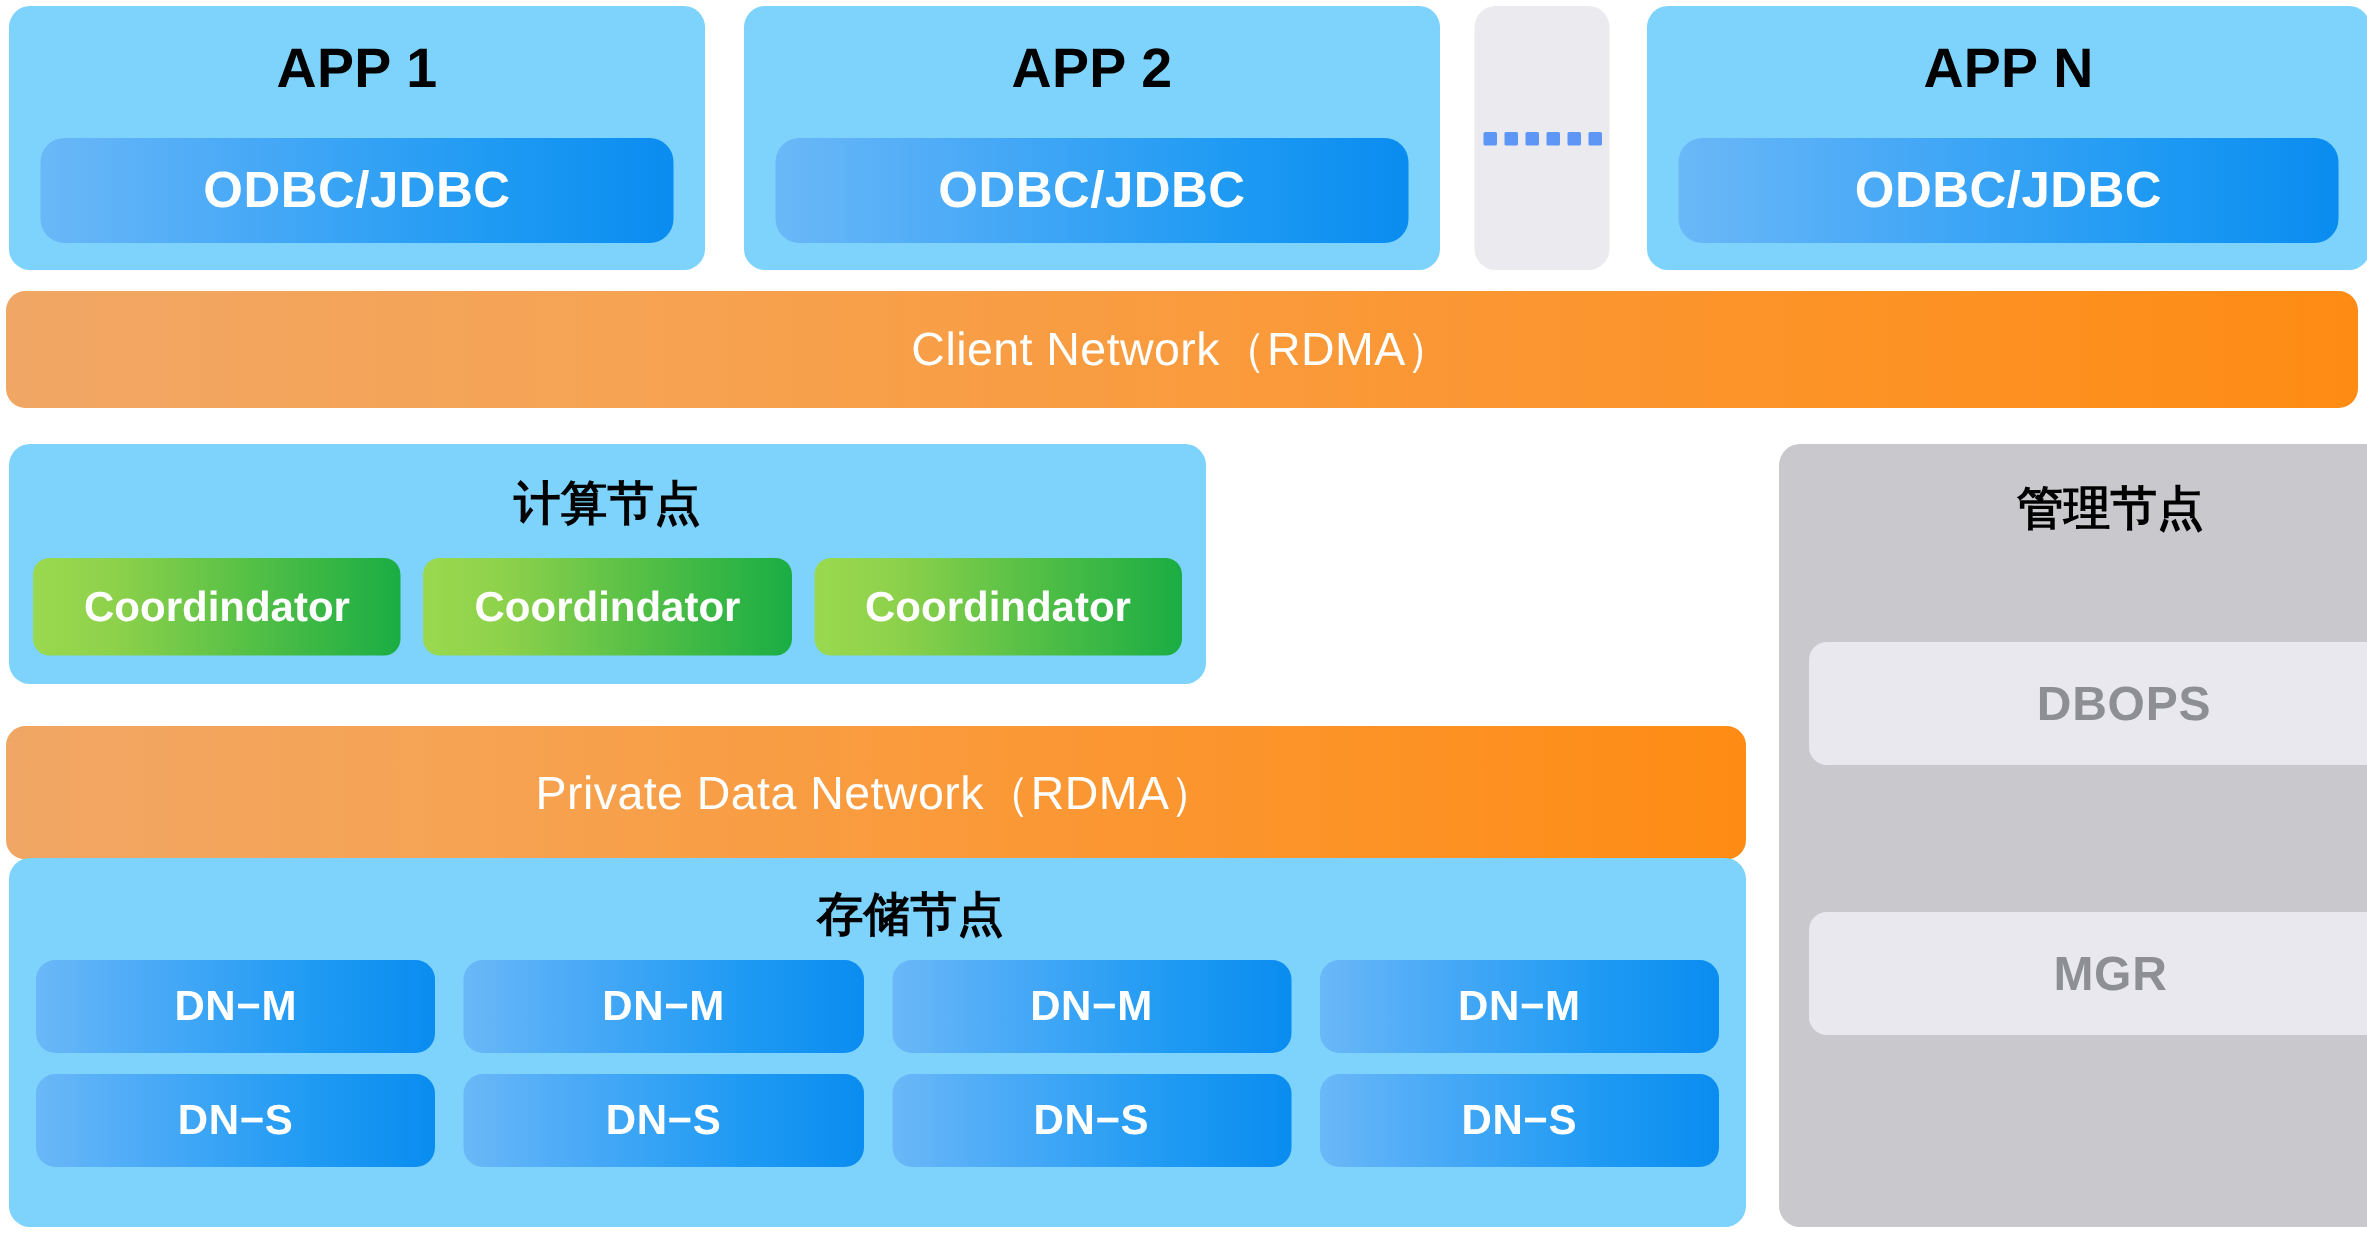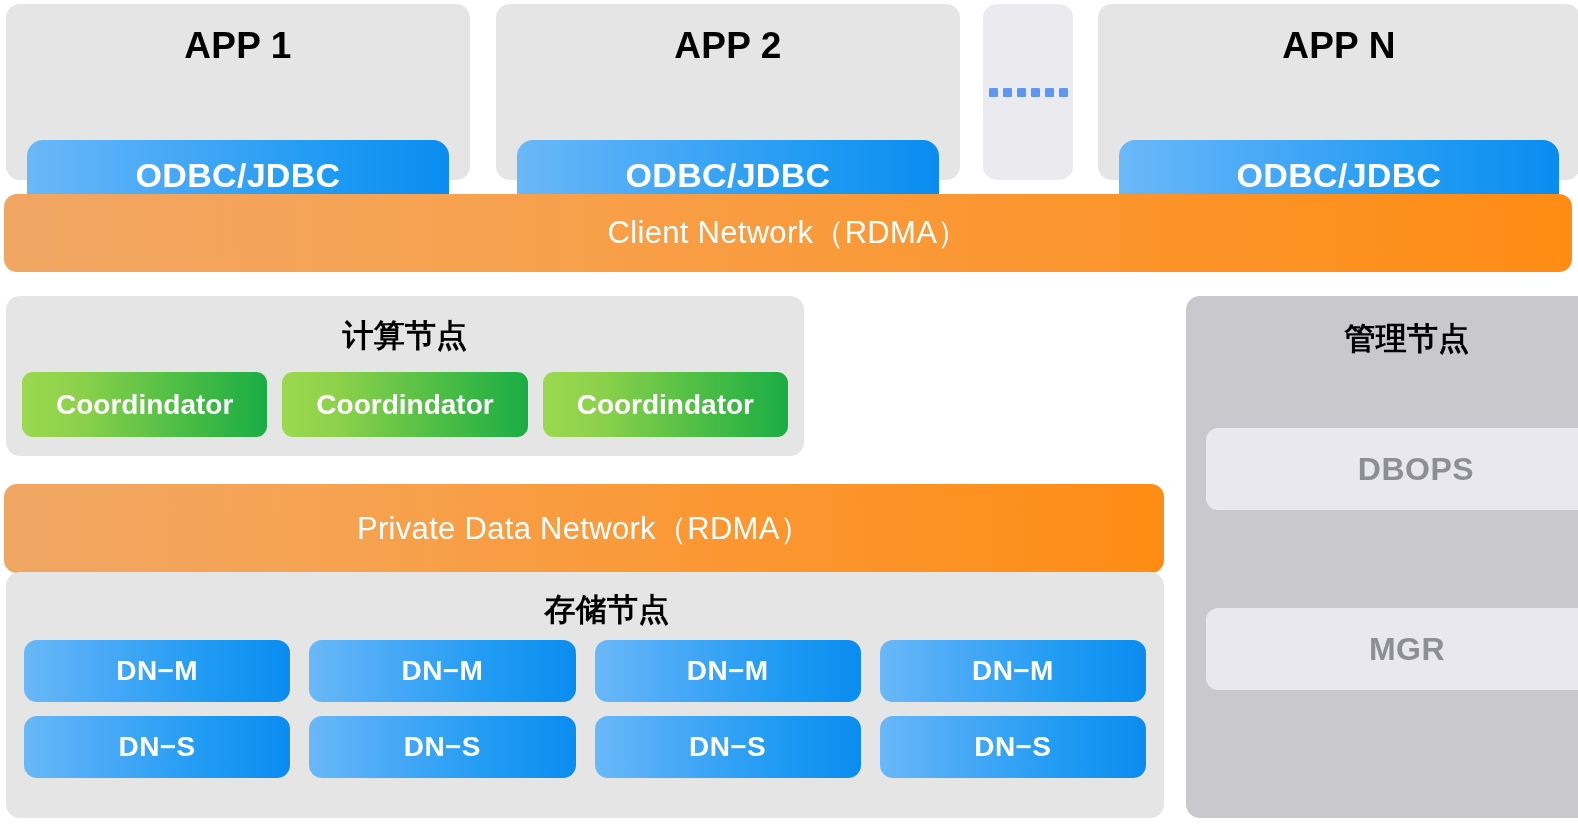--- a/index.html
+++ b/index.html
@@ -12,21 +12,21 @@
   }
   .stage {
     position: relative;
     width: 1578px;
     height: 826px;
   }
 
   
   .panel {
     position: absolute;
-    background: #e5e5e5;
+    background: #7dd3fc;
     border-radius: 14px;
   }
   .panel-title {
     position: absolute;
     left: 0; right: 0;
     text-align: center;
     font-weight: bold;
     color: #000000;
     letter-spacing: .2px;
     white-space: nowrap;
@@ -45,21 +45,20 @@
     height: 70px;
     border-radius: 16px;
     background: linear-gradient(90deg, #6ab8f7 0%, #4dabf7 28%, #1e9af3 72%, #0a8cf0 100%);
     display: flex;
     align-items: center;
     justify-content: center;
     color: #ffffff;
     font-size: 34px;
     font-weight: bold;
     letter-spacing: .3px;
-    margin-top: 48px;
   }
 
   .dots-panel {
     position: absolute;
     top: 4px;
     left: 983px;
     width: 90px;
     height: 176px;
     background: #ebeaef;
     border-radius: 14px;

